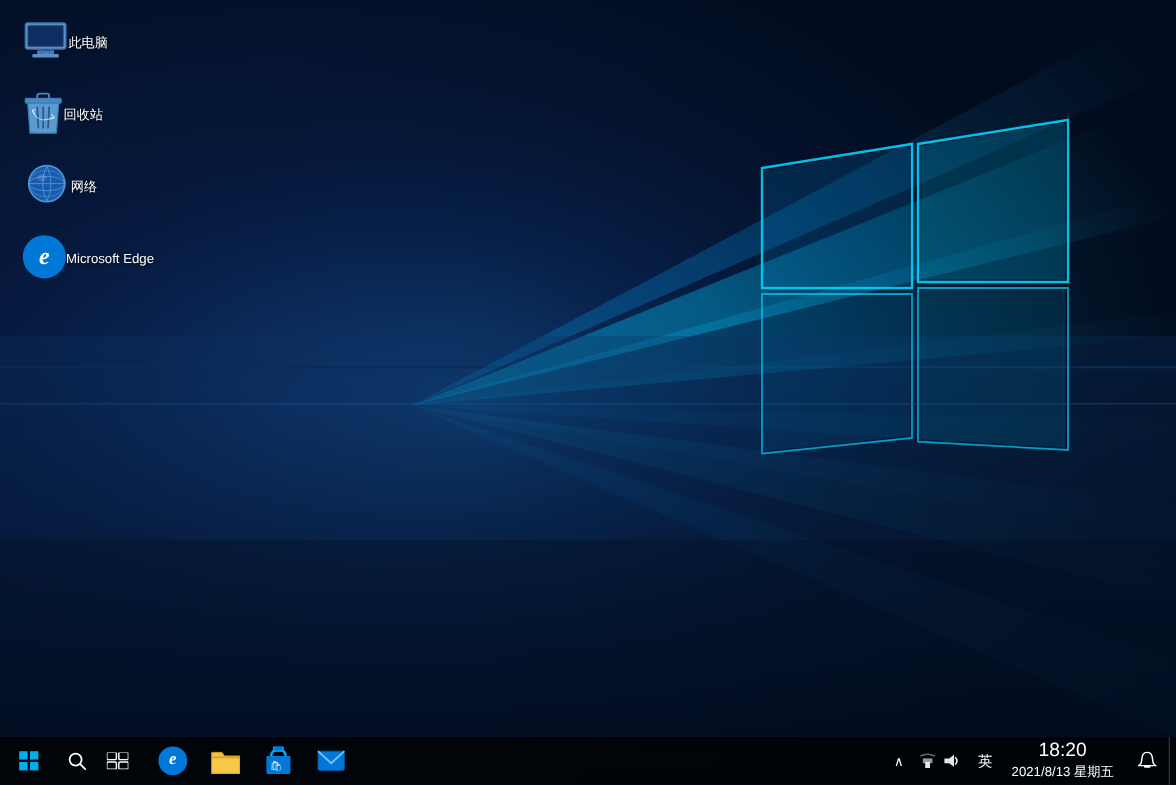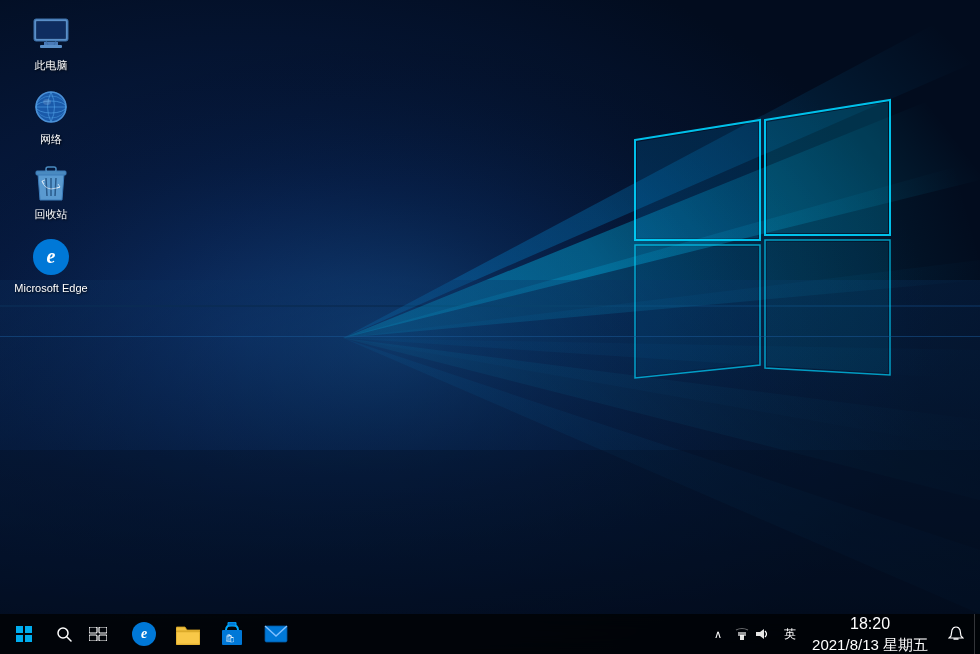--- a/index.html
+++ b/index.html
@@ -34,21 +34,20 @@
       position: absolute;
       top: 10px;
       left: 15px;
       display: flex;
       flex-direction: column;
       gap: 8px;
     }
 
     .desktop-icon {
       display: flex;
-      flex-direction: column;
       align-items: center;
       width: 72px;
       padding: 4px;
       cursor: pointer;
       border-radius: 3px;
       user-select: none;
     }
 
     .icon-image {
       width: 40px;
@@ -169,21 +168,21 @@
     }
 
     .clock-time {
       color: white;
       font-size: 16px;
       line-height: 1.3;
     }
 
     .clock-date {
       color: white;
-      font-size: 15px;
+      font-size: 11px;
       line-height: 1.3;
     }
 
     .show-desktop {
       width: 6px;
       height: 40px;
       cursor: pointer;
       border-left: 1px solid rgba(255,255,255,0.2);
     }
 
@@ -333,58 +332,58 @@
           <rect x="5" y="5" width="28" height="16" rx="1" fill="#0d2a5e" opacity="0.8"></rect>
 
           <path d="M14 24 L16 28 M24 24 L22 28" stroke="#3a6fa8" stroke-width="1" fill="none"></path>
         </svg>
       </div>
       <span class="icon-label">此电脑</span>
     </div>
 
     <div class="desktop-icon">
       <div class="icon-image">
+        <svg width="34" height="38" viewBox="0 0 34 38">
+
+          <path d="M4 10 L6 36 L28 36 L30 10 Z" fill="#5a9ad0" stroke="#3a7ab8" stroke-width="1"></path>
+
+          <line x1="12" y1="14" x2="13" y2="32" stroke="#2a5a8a" stroke-width="1.5"></line>
+          <line x1="17" y1="14" x2="17" y2="32" stroke="#2a5a8a" stroke-width="1.5"></line>
+          <line x1="22" y1="14" x2="21" y2="32" stroke="#2a5a8a" stroke-width="1.5"></line>
+
+          <rect x="2" y="7" width="30" height="4" rx="1" fill="#4a8ac0" stroke="#3a7ab8" stroke-width="1"></rect>
+
+          <rect x="12" y="3" width="10" height="5" rx="2" fill="none" stroke="#4a8ac0" stroke-width="1.5"></rect>
+
+          <path d="M10 20 L8 17 L11 16" fill="none" stroke="white" stroke-width="1" opacity="0.6"></path>
+          <path d="M24 20 L26 23 L23 24" fill="none" stroke="white" stroke-width="1" opacity="0.6"></path>
+          <path d="M8 17 Q10 24 17 25 Q24 24 26 23" fill="none" stroke="white" stroke-width="1" opacity="0.6"></path>
+        </svg>
+      </div>
+      <span class="icon-label">回收站</span>
+    </div>
+
+    <div class="desktop-icon">
+      <div class="icon-image">
         <svg width="38" height="36" viewBox="0 0 38 36">
 
           <circle cx="19" cy="17" r="15" fill="#1a5aaa" stroke="#4a8ad0" stroke-width="1.5"></circle>
           <circle cx="19" cy="17" r="15" fill="none" stroke="#4a9adf" stroke-width="0.5"></circle>
 
           <ellipse cx="19" cy="17" rx="15" ry="6" fill="none" stroke="#4a9adf" stroke-width="0.7"></ellipse>
           <ellipse cx="19" cy="17" rx="15" ry="11" fill="none" stroke="#4a9adf" stroke-width="0.5"></ellipse>
 
           <path d="M19 2 Q26 17 19 32" fill="none" stroke="#4a9adf" stroke-width="0.7"></path>
           <path d="M19 2 Q12 17 19 32" fill="none" stroke="#4a9adf" stroke-width="0.7"></path>
           <line x1="4" y1="17" x2="34" y2="17" stroke="#4a9adf" stroke-width="0.7"></line>
 
           <ellipse cx="15" cy="12" rx="4" ry="3" fill="white" opacity="0.15"></ellipse>
         </svg>
       </div>
       <span class="icon-label">网络</span>
-    </div>
-
-    <div class="desktop-icon">
-      <div class="icon-image">
-        <svg width="34" height="38" viewBox="0 0 34 38">
-
-          <path d="M4 10 L6 36 L28 36 L30 10 Z" fill="#5a9ad0" stroke="#3a7ab8" stroke-width="1"></path>
-
-          <line x1="12" y1="14" x2="13" y2="32" stroke="#2a5a8a" stroke-width="1.5"></line>
-          <line x1="17" y1="14" x2="17" y2="32" stroke="#2a5a8a" stroke-width="1.5"></line>
-          <line x1="22" y1="14" x2="21" y2="32" stroke="#2a5a8a" stroke-width="1.5"></line>
-
-          <rect x="2" y="7" width="30" height="4" rx="1" fill="#4a8ac0" stroke="#3a7ab8" stroke-width="1"></rect>
-
-          <rect x="12" y="3" width="10" height="5" rx="2" fill="none" stroke="#4a8ac0" stroke-width="1.5"></rect>
-
-          <path d="M10 20 L8 17 L11 16" fill="none" stroke="white" stroke-width="1" opacity="0.6"></path>
-          <path d="M24 20 L26 23 L23 24" fill="none" stroke="white" stroke-width="1" opacity="0.6"></path>
-          <path d="M8 17 Q10 24 17 25 Q24 24 26 23" fill="none" stroke="white" stroke-width="1" opacity="0.6"></path>
-        </svg>
-      </div>
-      <span class="icon-label">回收站</span>
     </div>
 
     <div class="desktop-icon">
       <div class="icon-image">
         <div class="edge-icon-img">e</div>
       </div>
       <span class="icon-label">Microsoft Edge</span>
     </div>
 
   </div>

